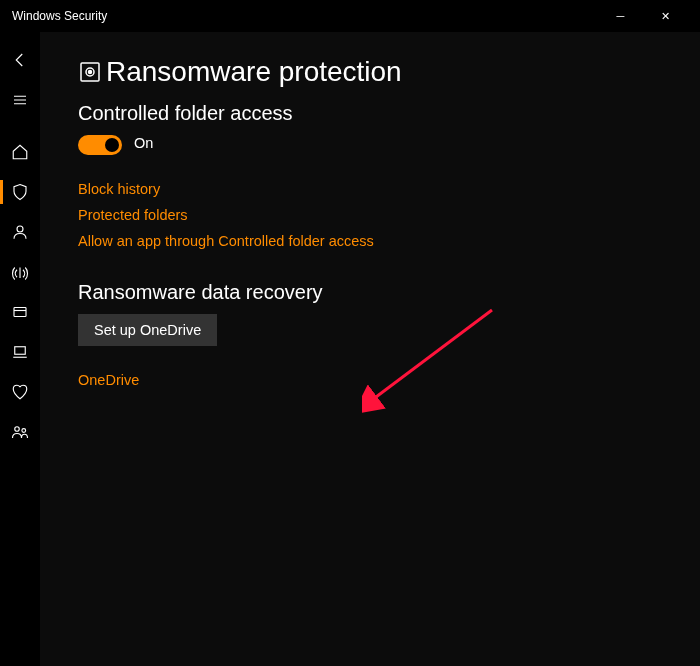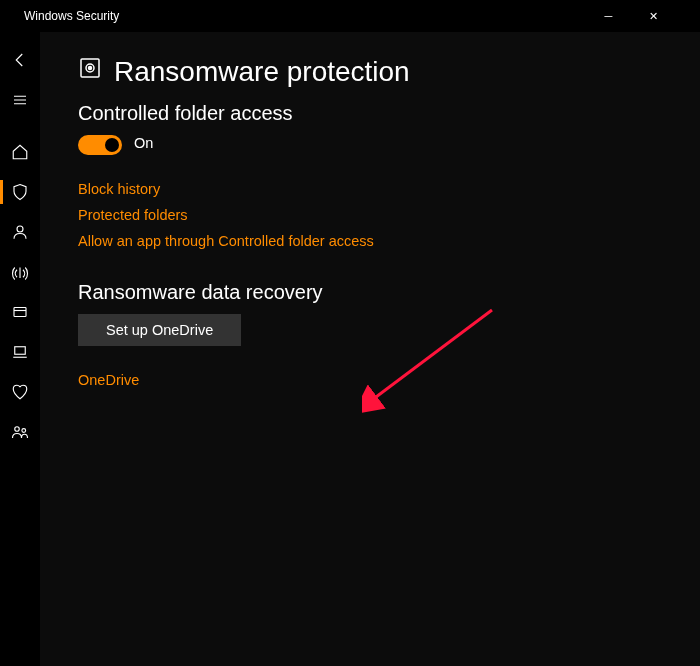--- a/index.html
+++ b/index.html
@@ -10,21 +10,21 @@
     color: #fff;
     font-family: "Segoe UI", -apple-system, sans-serif;
     overflow: hidden;
     position: relative;
   }
   
   .titlebar {
     height: 32px;
     display: flex;
     align-items: center;
-    padding: 0 24px;
+    padding: 0 12px;
     background: #000;
   }
   .titlebar .title {
     font-size: 12px;
     color: #fff;
     font-weight: 400;
   }
   .titlebar-spacer { flex: 1; }
   .titlebar-ctrl {
     color: #fff;
@@ -69,21 +69,22 @@
   .nav-group-gap { height: 12px; }
   
   .content {
     flex: 1;
     padding: 24px 38px 20px 38px;
     overflow-y: auto;
     background: #0c0c0c;
   }
   .page-header {
     display: flex;
-    gap: 12px;
+    align-items: center;
+    gap: 4px;
     margin-bottom: 14px;
   }
   .page-header svg { width: 24px; height: 24px; stroke: #fff; fill: none; stroke-width: 1.5; }
   .page-title {
     font-size: 28px;
     font-weight: 400;
     color: #fff;
   }
   .page-desc {
     font-size: 14.5px;
@@ -151,21 +152,21 @@
     font-size: 14.5px;
     color: #e0e0e0;
     line-height: 1.4;
     max-width: 480px;
   }
   .btn {
     display: inline-block;
     background: #333;
     color: #fff;
     font-size: 14.5px;
-    padding: 8px 28px;
+    padding: 8px 16px;
     border: none;
     cursor: pointer;
     margin-bottom: 26px;
   }
   
   .arrow {
     position: absolute;
     left: 362px;
     top: 305px;
     width: 140px;

